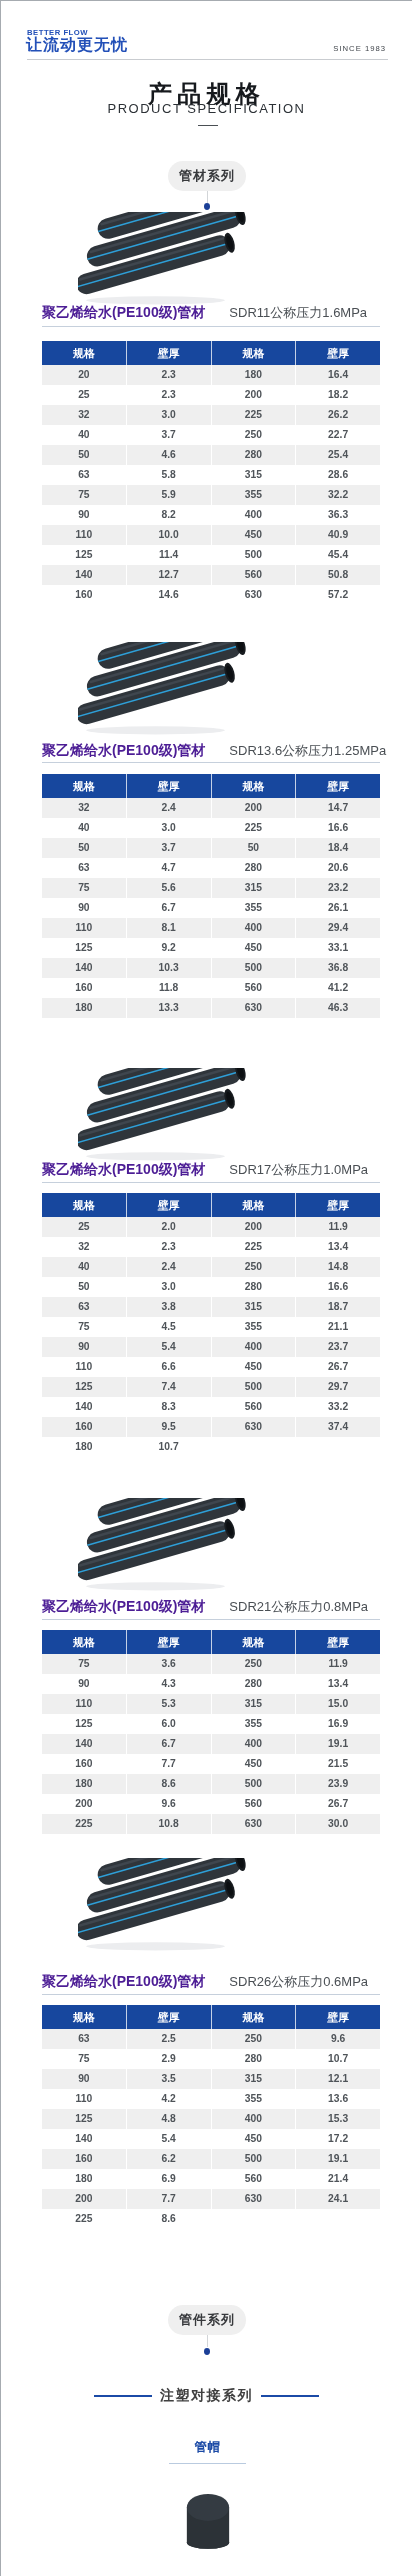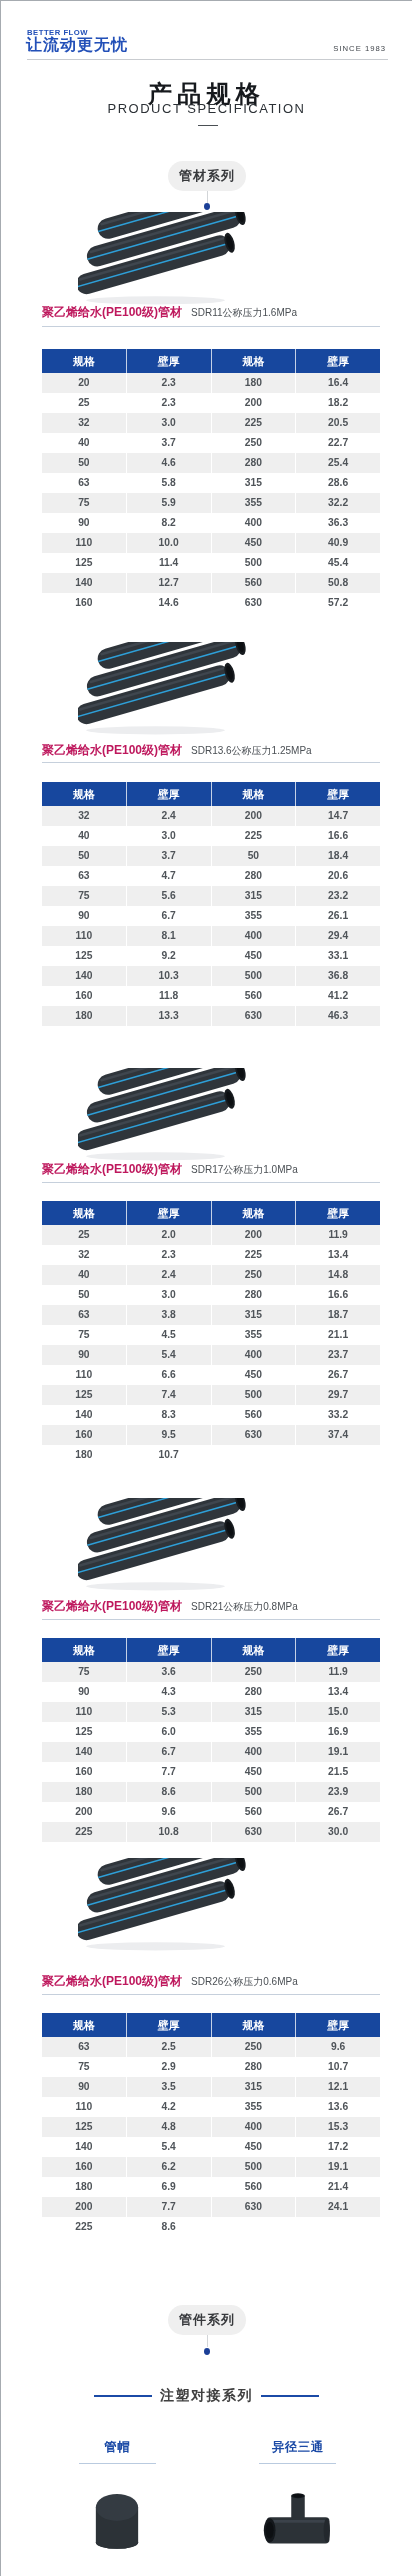--- a/index.html
+++ b/index.html
@@ -18,24 +18,24 @@
   .pg-sub{left:0;top:100px;width:100%;text-align:center;font-size:13px;color:#2c3136;letter-spacing:1.5px;}
   .pg-dash{left:197px;top:124px;width:19.6px;height:1px;background:#4a4f54;}
   
   .badge{left:167px;width:78px;height:30px;background:#efefef;border-radius:15px;text-align:center;
          line-height:30px;font-size:13px;font-weight:bold;color:#37393c;letter-spacing:1px;}
   .conn{left:206px;width:0.5px;height:12.4px;background:#d2d5d8;}
   .dot{left:203px;width:6.2px;height:7.2px;border-radius:50%;background:#1b3f97;}
   
   .pipe-img{left:77px;width:191px;height:95px;}
   .sec-title-row{left:41px;width:350px;white-space:nowrap;}
-  .sec-title{font-size:12px;font-weight:bold;color:#be185d;}
-  .sec-sub{font-size:10px;color:#4a4f54;margin-left:9px;}
+  .sec-title{font-size:14px;font-weight:bold;color:#4c1d95;}
+  .sec-sub{font-size:13px;color:#4a4f54;margin-left:24px;}
   .sec-div{left:41px;width:338px;height:0.5px;background:#c6d0dc;}
-  .tbl{left:41px;width:338px;margin-top:8px;}
+  .tbl{left:41px;width:338px;}
   .t-head{display:flex;height:24px;background:#17479e;}
   .t-head .t-cell{color:#ffffff;font-weight:bold;font-size:10.8px;line-height:24px;}
   .t-head .t-cell + .t-cell{border-left:1px solid rgba(255,255,255,0.75);}
   .t-row{display:flex;height:20px;background:#ffffff;font-weight:bold;}
   .t-row:nth-child(even){background:#efefef;}
   .t-row .t-cell{font-size:10.3px;color:#4f5459;line-height:20px;}
   .t-row .t-cell + .t-cell{border-left:1px solid #ffffff;}
   .t-cell{flex:1;text-align:center;box-sizing:border-box;}
   
   .series-head{left:0;width:100%;display:flex;align-items:center;justify-content:center;gap:8.2px;}
@@ -105,21 +105,21 @@
         <div class="t-row">
           <div class="t-cell">25</div>
           <div class="t-cell">2.3</div>
           <div class="t-cell">200</div>
           <div class="t-cell">18.2</div>
         </div>
         <div class="t-row">
           <div class="t-cell">32</div>
           <div class="t-cell">3.0</div>
           <div class="t-cell">225</div>
-          <div class="t-cell">20.5</div>
+          <div class="t-cell">26.2</div>
         </div>
         <div class="t-row">
           <div class="t-cell">40</div>
           <div class="t-cell">3.7</div>
           <div class="t-cell">250</div>
           <div class="t-cell">22.7</div>
         </div>
         <div class="t-row">
           <div class="t-cell">50</div>
           <div class="t-cell">4.6</div>
@@ -558,33 +558,17 @@
           <div class="g-label">管帽</div>
           <div class="g-line"></div>
           <div class="g-img">
             <svg viewBox="0 0 200 200">
               <ellipse cx="100" cy="150" rx="47" ry="14" fill="#1c2126"></ellipse>
               <path d="M53 72 L53 150 A47 14 0 0 0 147 150 L147 72 Z" fill="#2c3237"></path>
               <ellipse cx="100" cy="72" rx="47" ry="30" fill="#343b42"></ellipse>
             </svg>
           </div>
         </div>
-        <div class="g-item">
-          <div class="g-label">异径三通</div>
-          <div class="g-line"></div>
-          <div class="g-img">
-            <svg viewBox="0 0 200 200">
-              <rect x="85" y="46" width="30" height="56" fill="#2c3237"></rect>
-              <rect x="30" y="94" width="140" height="58" rx="9" fill="#2c3237"></rect>
-              <rect x="32" y="100" width="136" height="6" fill="#3b424a"></rect>
-              <ellipse cx="37" cy="123" rx="13" ry="27" fill="#14181c"></ellipse>
-              <ellipse cx="37" cy="123" rx="8.84" ry="18.360000000000003" fill="#0c0f12"></ellipse>
-              <ellipse cx="164" cy="123" rx="7" ry="27" fill="#23282d"></ellipse>
-              <ellipse cx="100" cy="46" rx="15" ry="5.5" fill="#14181c"></ellipse>
-              <ellipse cx="100" cy="46" rx="10.200000000000001" ry="3.74" fill="#0c0f12"></ellipse>
-            </svg>
-          </div>
-        </div>
       </div>
     </div>
 
 </div>
 
 
 </body></html>

